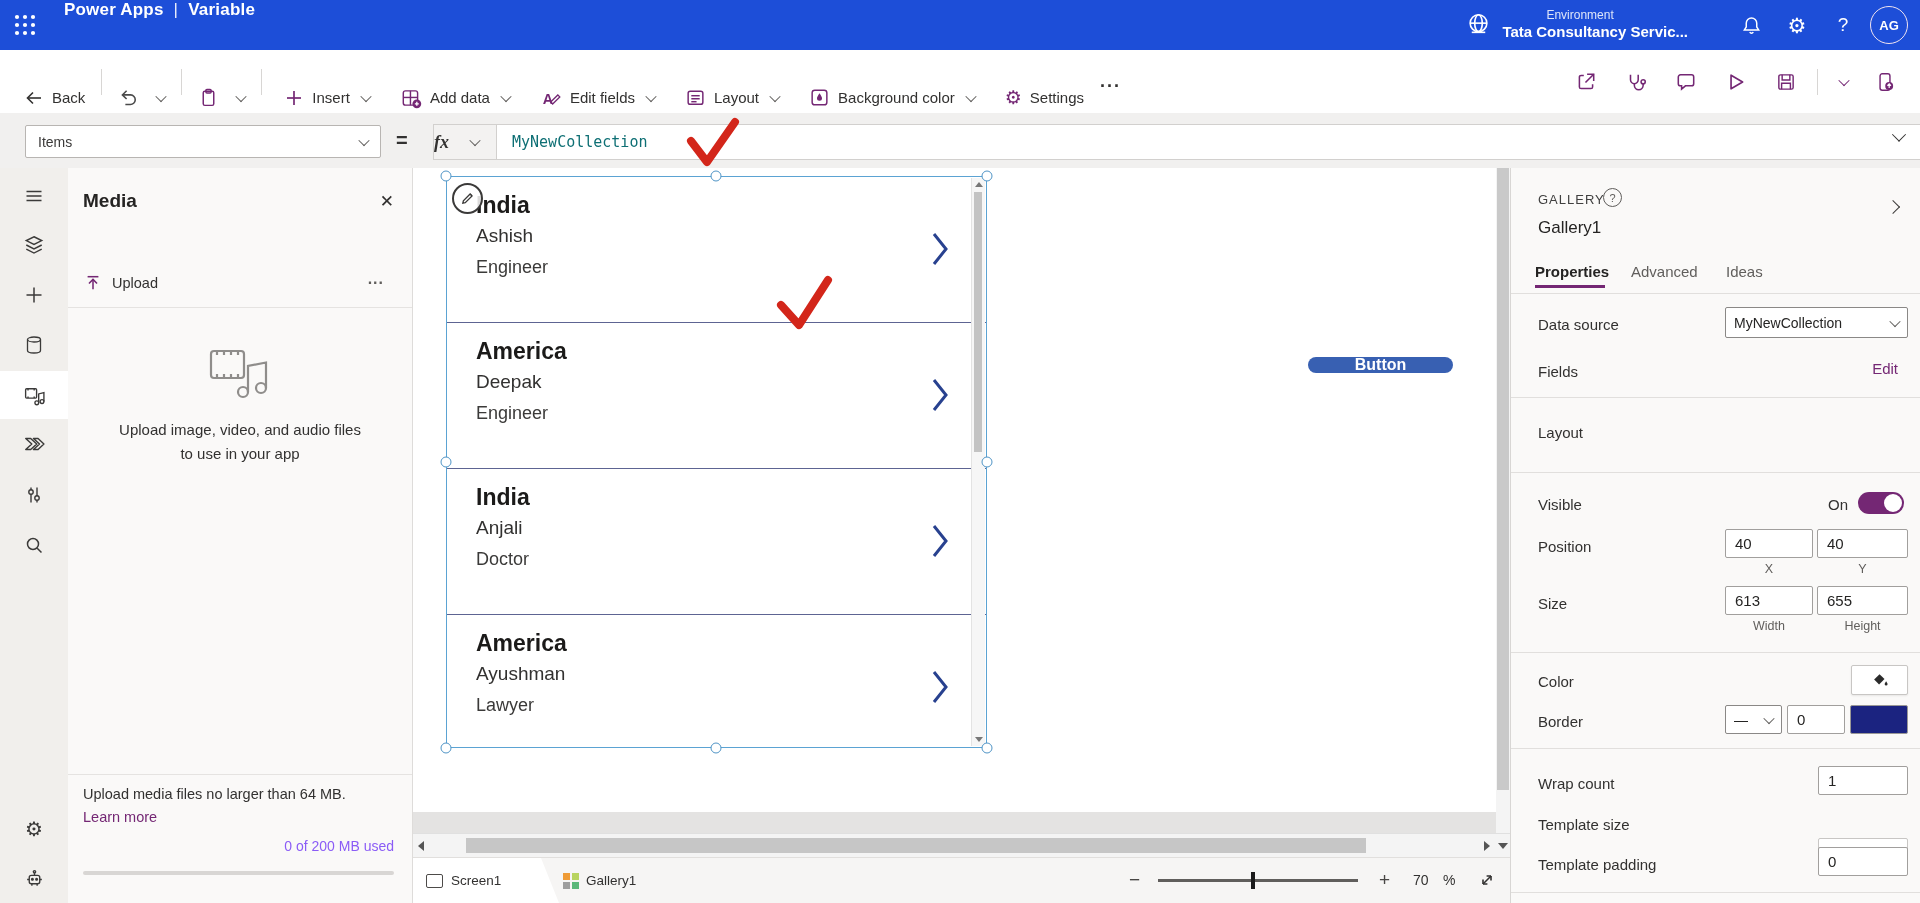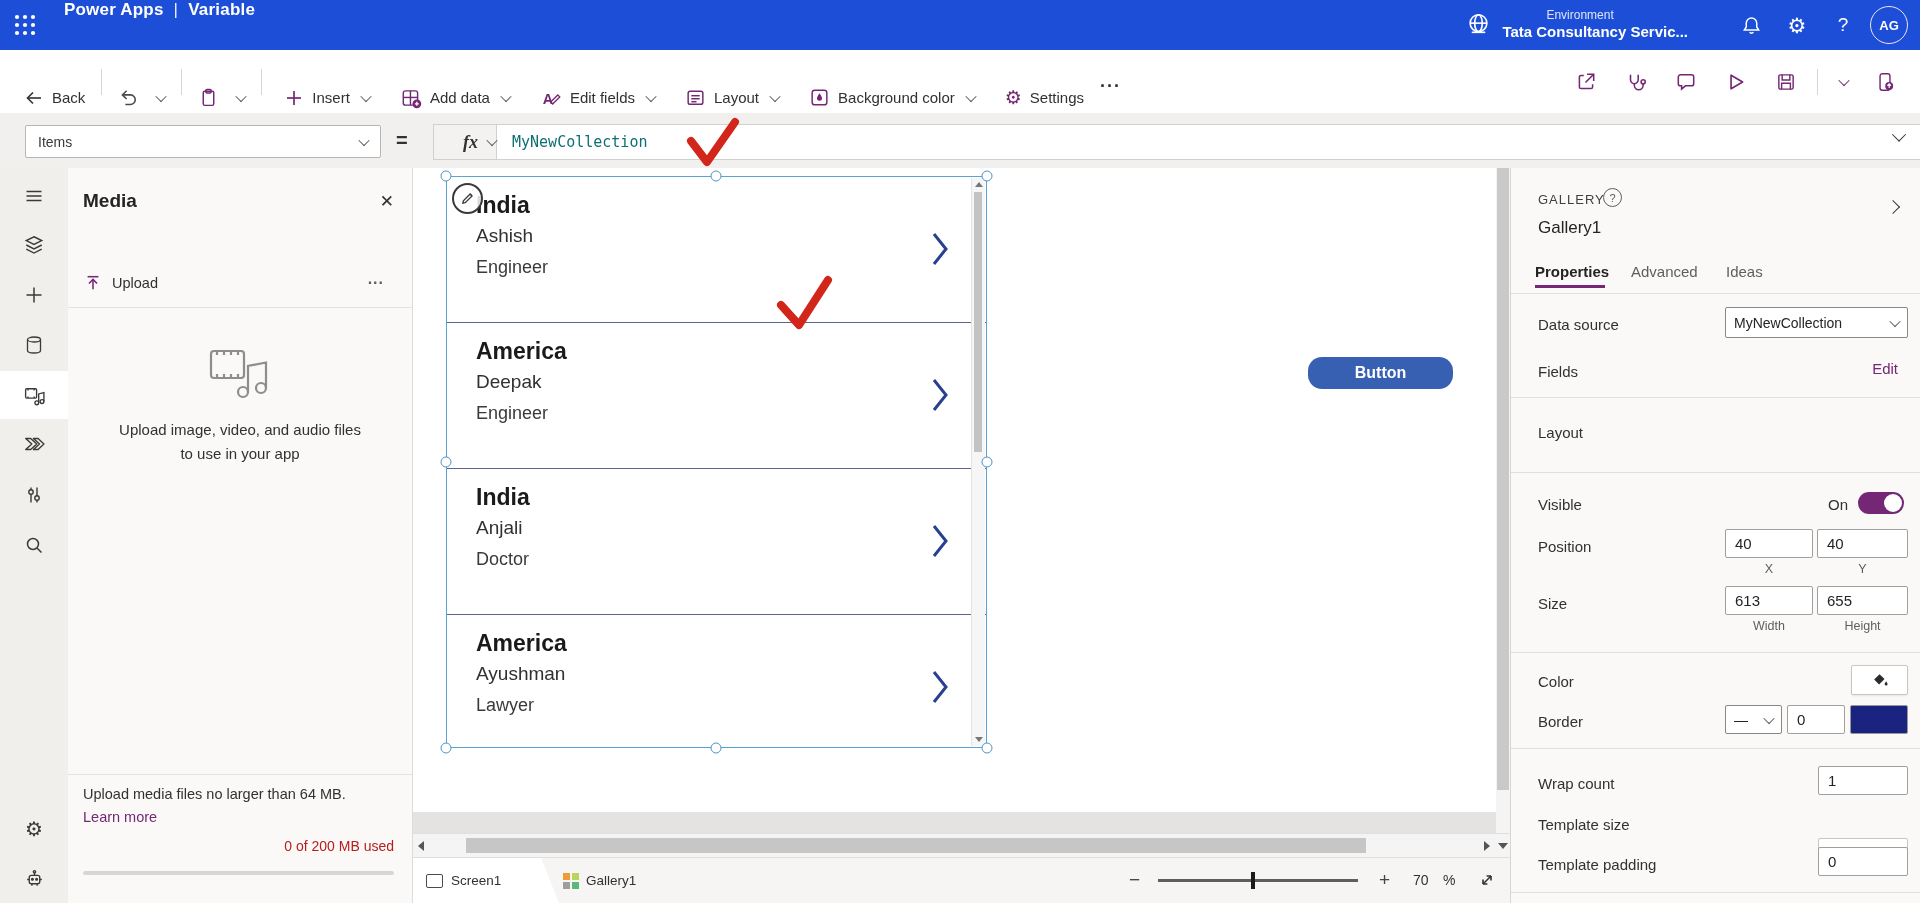--- a/index.html
+++ b/index.html
@@ -36,21 +36,21 @@
   
   .fxbar{position:absolute;top:113px;left:0;width:1920px;height:55px;background:#f1f0ef;}
   .items-combo{position:absolute;left:25px;top:12px;width:356px;height:33px;background:#fff;
        border:1px solid #b8b5b2;border-radius:2px;display:flex;align-items:center;
        padding:0 12px;font-size:14px;color:#3b3a39;cursor:pointer;box-sizing:border-box;}
   .items-combo .chev{margin-left:auto;}
   .eq{position:absolute;left:396px;top:12px;height:33px;line-height:31px;font-size:20px;font-weight:600;}
   .fxgroup{position:absolute;left:433px;top:11px;right:0;height:36px;background:#fff;
        border:1px solid #d2d0ce;border-right:none;display:flex;align-items:stretch;box-sizing:border-box;}
   .fxbtn{width:62px;background:#f3f2f1;border-right:1px solid #d2d0ce;display:flex;align-items:center;
-       justify-content:flex-end;gap:6px;cursor:pointer;}
+       justify-content:flex-start;gap:18px;cursor:pointer;}
   .fxbtn .fxg{font-family:"Liberation Serif",serif;font-style:italic;font-size:18px;font-weight:600;}
   .formula{display:flex;align-items:center;padding-left:15px;
        font-family:"DejaVu Sans Mono","Liberation Mono",monospace;font-size:15px;color:#0e6f74;}
   .fx-expand{position:absolute;right:16px;top:14px;cursor:pointer;}
   .fx-expand .chev{width:9px;height:9px;border-color:#323130;}
   
   .rail{position:absolute;top:168px;left:0;width:68px;height:735px;background:#f1efec;}
   .rail-sel{position:absolute;left:0;top:203px;width:68px;height:48px;background:#fff;}
   .rail-ic{position:absolute;left:50%;transform:translateX(-50%);width:24px;height:24px;cursor:pointer;
        display:flex;align-items:center;justify-content:center;color:#3b3a39;}
@@ -67,21 +67,21 @@
   .upload-row{position:absolute;left:16px;top:106px;display:flex;align-items:center;gap:10px;
        font-size:14.5px;color:#323130;cursor:pointer;}
   .media-more{position:absolute;right:28px;top:102px;font-size:16px;font-weight:700;letter-spacing:1px;
        color:#605e5c;cursor:pointer;}
   .media-div{position:absolute;left:0;top:139px;width:100%;height:1px;background:#e5e3e1;}
   .empty-ic{position:absolute;left:50%;top:176px;transform:translateX(-50%);}
   .empty-t{position:absolute;left:0;width:100%;text-align:center;font-size:15px;color:#323130;}
   .media-foot-div{position:absolute;left:0;top:606px;width:100%;height:1px;background:#e5e3e1;}
   .media-note{position:absolute;left:15px;top:618px;width:300px;font-size:14.5px;color:#323130;}
   .learn-more{position:absolute;left:15px;top:641px;font-size:14.5px;color:#742774;cursor:pointer;}
-  .usage{position:absolute;right:18px;top:670px;font-size:14px;color:#b91c1c;}
+  .usage{position:absolute;right:18px;top:670px;font-size:14px;color:#8b5cf6;}
   .progress{position:absolute;left:15px;right:18px;top:703px;height:4px;background:#d8d6d4;border-radius:2px;}
   
   .canvas{position:absolute;top:168px;left:413px;width:1097px;height:735px;background:#fff;}
   .canvas-strip{position:absolute;left:0;top:644px;width:100%;height:21px;background:#e4e3e2;}
   .hscroll{position:absolute;left:0;top:665px;width:100%;height:24px;background:#f4f4f4;
        border-top:1px solid #e0e0e0;box-sizing:border-box;}
   .hthumb{position:absolute;left:53px;top:4px;width:900px;height:15px;background:#c6c6c6;}
   .tri{width:0;height:0;position:absolute;}
   .tri.left{border-top:5px solid transparent;border-bottom:5px solid transparent;border-right:6px solid #555;
        left:5px;top:7px;}
@@ -105,22 +105,22 @@
   .gthumb{position:absolute;left:2px;top:14px;width:8px;height:260px;background:#c3c3c3;}
   .gtri-up{position:absolute;left:3px;top:4px;width:0;height:0;border-left:4px solid transparent;
        border-right:4px solid transparent;border-bottom:5px solid #777;}
   .gtri-dn{position:absolute;left:3px;bottom:4px;width:0;height:0;border-left:4px solid transparent;
        border-right:4px solid transparent;border-top:5px solid #777;}
   .handle{position:absolute;width:11px;height:11px;border-radius:50%;background:#fff;
        border:1.5px solid #4f94c6;transform:translate(-50%,-50%);box-sizing:border-box;z-index:5;}
   .pencil-badge{position:absolute;left:39px;top:15px;width:31px;height:31px;border-radius:50%;
        border:2px solid #3b3a39;background:rgba(255,255,255,.85);display:flex;align-items:center;
        justify-content:center;z-index:6;cursor:pointer;box-sizing:border-box;}
-  .pa-button{position:absolute;left:895px;top:189px;width:145px;height:32px;background:#3860b2;
-       border-radius:14px;color:#fff;font-size:16px;font-weight:600;display:flex;align-items:center;
+  .pa-button{position:absolute;left:895px;top:189px;width:145px;height:16px;background:#3860b2;
+       border-radius:9px;color:#fff;font-size:16px;font-weight:600;display:flex;align-items:center;
        justify-content:center;cursor:pointer;}
   
   .status{position:absolute;left:0;top:689px;width:100%;height:46px;background:#f6f5f4;
        border-top:1px solid #e1dfdd;box-sizing:border-box;}
   .scr-tab{position:absolute;left:0;top:0;height:45px;width:146px;background:#fff;
        clip-path:polygon(0 0,calc(100% - 18px) 0,100% 100%,0 100%);display:flex;align-items:center;cursor:pointer;}
   .scr-ic{width:15px;height:12px;border:1.6px solid #4d4b49;border-radius:2px;margin-left:13px;}
   .scr-lab{font-size:13.5px;margin-left:8px;color:#323130;}
   .crumb{position:absolute;left:150px;top:0;height:45px;display:flex;align-items:center;gap:7px;cursor:pointer;}
   .g1-ic{width:16px;height:16px;display:grid;grid-template-columns:7px 7px;grid-template-rows:7px 7px;gap:2px;}

